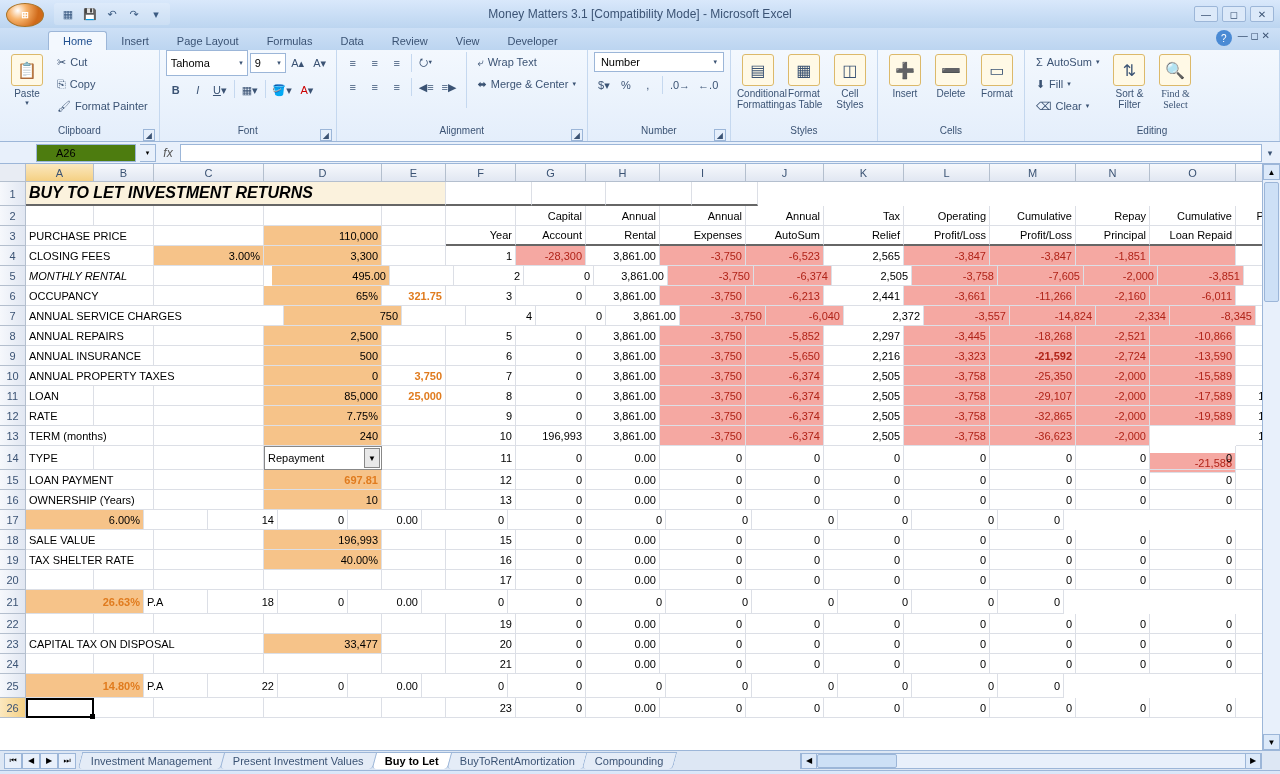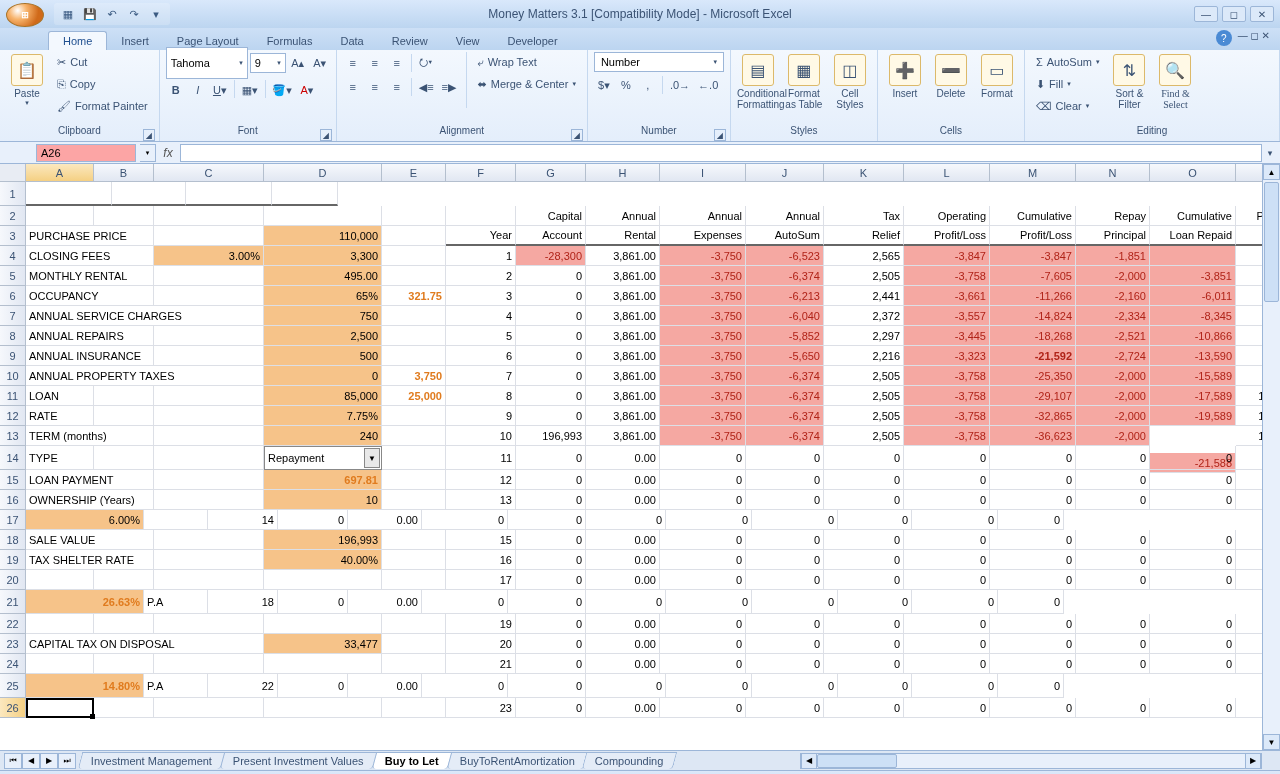--- a/index.html
+++ b/index.html
@@ -25,30 +25,30 @@
 .ribbon { height:92px; background:linear-gradient(#f3f8fe,#e4eefb); border-bottom:1px solid #9cb6d8; display:flex; }
 .ribbon-group { border-right:1px solid #c5d8ef; padding:2px 6px 0; display:flex; flex-direction:column; position:relative;}
 .rg-content { flex:1; display:flex; gap:4px; align-items:flex-start;}
 .rg-label { height:16px; text-align:center; font-size:10px; color:#3b5374; position:relative;}
 .rg-launcher{position:absolute;right:-2px;bottom:0;width:12px;height:12px;border:1px solid #9cb6d8;font-size:8px;color:#3b5374;display:flex;align-items:center;justify-content:center;cursor:pointer;}
 .big-btn { width:42px; text-align:center; font-size:10px; color:#3b5374; cursor:pointer; padding-top:2px;}
 .big-btn .bicon{ width:32px; height:32px; margin:0 auto 2px; background:#fff9e6; border:1px solid #dcb96a; border-radius:3px; display:flex; align-items:center; justify-content:center; font-size:16px;}
 .small-row { display:flex; gap:2px; align-items:center; height:22px;}
 .small-btn { min-width:20px; height:20px; border:1px solid transparent; display:flex; align-items:center; justify-content:center; font-size:11px; color:#3b5374; cursor:pointer; padding:0 2px; border-radius:2px;}
 .sep{width:1px;height:18px;background:#c5d8ef;margin:0 2px;}
-.font-name{width:82px;height:32px;border:1px solid #9cb6d8;background:#fff;font-size:11px;padding:0 4px;display:flex;align-items:center;justify-content:space-between;}
+.font-name{width:82px;height:26px;border:1px solid #9cb6d8;background:#fff;font-size:11px;padding:0 4px;display:flex;align-items:center;justify-content:space-between;}
 .font-size{width:36px;height:20px;border:1px solid #9cb6d8;background:#fff;font-size:11px;padding:0 4px;display:flex;align-items:center;justify-content:space-between;}
 .dd-arrow{font-size:7px;color:#3b5374;}
 .number-fmt{width:130px;height:20px;border:1px solid #9cb6d8;background:#fff;font-size:11px;padding:0 6px;display:flex;align-items:center;justify-content:space-between;}
 .wide-btn{height:20px;border:1px solid transparent;display:flex;align-items:center;gap:4px;font-size:11px;color:#3b5374;cursor:pointer;padding:0 4px;border-radius:2px;}
 .col-stack{display:flex;flex-direction:column;gap:2px;}
 
 
 .fbar{height:22px;background:#e8f0fb;border-bottom:1px solid #9cb6d8;display:flex;align-items:center;}
-.name-box{width:100px;height:18px;margin:0 4px 0 36px;background:#fca5a5;border:1px solid #9cb6d8;font-size:11px;padding:0 4px;display:flex;align-items:center;}
+.name-box{width:100px;height:18px;margin:0 4px 0 36px;background:#4d7c0f;border:1px solid #9cb6d8;font-size:11px;padding:0 19px;display:flex;align-items:center;}
 .name-dd{width:16px;height:18px;border:1px solid #9cb6d8;border-left:none;background:#e8f0fb;display:flex;align-items:center;justify-content:center;font-size:7px;cursor:pointer;}
 .fx{width:24px;text-align:center;font-style:italic;font-size:12px;color:#555;cursor:pointer;}
 .formula-input{flex:1;height:18px;background:#fff;border:1px solid #9cb6d8;margin-right:18px;}
 .fbar-expand{width:16px;height:18px;display:flex;align-items:center;justify-content:center;font-size:9px;color:#3b5374;cursor:pointer;position:absolute;right:2px;}
 
 
 .grid-area{position:relative;height:586px;background:#fff;overflow:hidden;}
 .corner{position:absolute;left:0;top:0;width:26px;height:18px;background:#e8ecf3;border-right:1px solid #b4bfce;border-bottom:1px solid #b4bfce;}
 .col-headers{position:absolute;left:26px;top:0;height:18px;display:flex;}
 .ch{height:18px;background:linear-gradient(#f6f8fc,#e1e7f2);border-right:1px solid #b4bfce;border-bottom:1px solid #b4bfce;font-size:11px;color:#3b5374;display:flex;align-items:center;justify-content:center;position:relative;}
@@ -372,20 +372,21 @@
       <div class="rh" style="height: 20px;">20</div>
       <div class="rh" style="height: 24px;">21</div>
       <div class="rh" style="height: 20px;">22</div>
       <div class="rh" style="height: 20px;">23</div>
       <div class="rh" style="height: 20px;">24</div>
       <div class="rh" style="height: 24px;">25</div>
       <div class="rh sel" style="height: 20px;">26</div>
     </div>
   <div class="cells" id="cells">
       <div class="row tall">
+        <div class="cell title bg-cream border-thick-b" style="width: 420px;">BUY TO LET INVESTMENT RETURNS</div>
         <div class="cell border-thick-b" style="width: 86px;"></div>
         <div class="cell border-thick-b" style="width: 74px;"></div>
         <div class="cell border-thick-b" style="width: 86px;"></div>
         <div class="cell border-thick-b" style="width: 66px;"></div>
       </div>
       <div class="row" style="height: 20px;">
         <div class="cell " style="width: 68px;"></div>
         <div class="cell " style="width: 60px;"></div>
         <div class="cell " style="width: 110px;"></div>
         <div class="cell " style="width: 118px;"></div>
@@ -430,23 +431,23 @@
         <div class="cell r bg-red" style="width: 86px;">-3,750</div>
         <div class="cell r bg-red" style="width: 78px;">-6,523</div>
         <div class="cell r" style="width: 80px;">2,565</div>
         <div class="cell r bg-red" style="width: 86px;">-3,847</div>
         <div class="cell r bg-red" style="width: 86px;">-3,847</div>
         <div class="cell r bg-red" style="width: 74px;">-1,851</div>
         <div class="cell r bg-red" style="width: 86px;"></div>
         <div class="cell r" style="width: 66px;">33,451</div>
       </div>
       <div class="row" style="height: 20px;">
-        <div class="cell " style="width: 128px;">MONTHLY RENTAL</div>
-        <div class="cell " style="width: 110px;"></div>
-        <div class="cell r bg-orange" style="width: 118px;">495.00</div>
+        <div class="cell " style="width: 128px; font-style: italic;">MONTHLY RENTAL</div>
+        <div class="cell " style="width: 110px;"></div>
+        <div class="cell r bg-orange" style="width: 118px; margin-left: 8px;">495.00</div>
         <div class="cell " style="width: 64px;"></div>
         <div class="cell r" style="width: 70px;">2</div>
         <div class="cell r" style="width: 70px;">0</div>
         <div class="cell r" style="width: 74px;">3,861.00</div>
         <div class="cell r bg-red" style="width: 86px;">-3,750</div>
         <div class="cell r bg-red" style="width: 78px;">-6,374</div>
         <div class="cell r" style="width: 80px;">2,505</div>
         <div class="cell r bg-red" style="width: 86px;">-3,758</div>
         <div class="cell r bg-red" style="width: 86px;">-7,605</div>
         <div class="cell r bg-red" style="width: 74px;">-2,000</div>
@@ -464,21 +465,21 @@
         <div class="cell r bg-red" style="width: 86px;">-3,750</div>
         <div class="cell r bg-red" style="width: 78px;">-6,213</div>
         <div class="cell r" style="width: 80px;">2,441</div>
         <div class="cell r bg-red" style="width: 86px;">-3,661</div>
         <div class="cell r bg-red" style="width: 86px;">-11,266</div>
         <div class="cell r bg-red" style="width: 74px;">-2,160</div>
         <div class="cell r bg-red" style="width: 86px;">-6,011</div>
         <div class="cell r" style="width: 66px;">52,023</div>
       </div>
       <div class="row" style="height: 20px;">
-        <div class="cell " style="width: 238px;">ANNUAL SERVICE CHARGES</div>
+        <div class="cell " style="width: 258px;">ANNUAL SERVICE CHARGES</div>
         <div class="cell r bg-orange" style="width: 118px;">750</div>
         <div class="cell " style="width: 64px;"></div>
         <div class="cell r" style="width: 70px;">4</div>
         <div class="cell r" style="width: 70px;">0</div>
         <div class="cell r" style="width: 74px;">3,861.00</div>
         <div class="cell r bg-red" style="width: 86px;">-3,750</div>
         <div class="cell r bg-red" style="width: 78px;">-6,040</div>
         <div class="cell r" style="width: 80px;">2,372</div>
         <div class="cell r bg-red" style="width: 86px;">-3,557</div>
         <div class="cell r bg-red" style="width: 86px;">-14,824</div>

